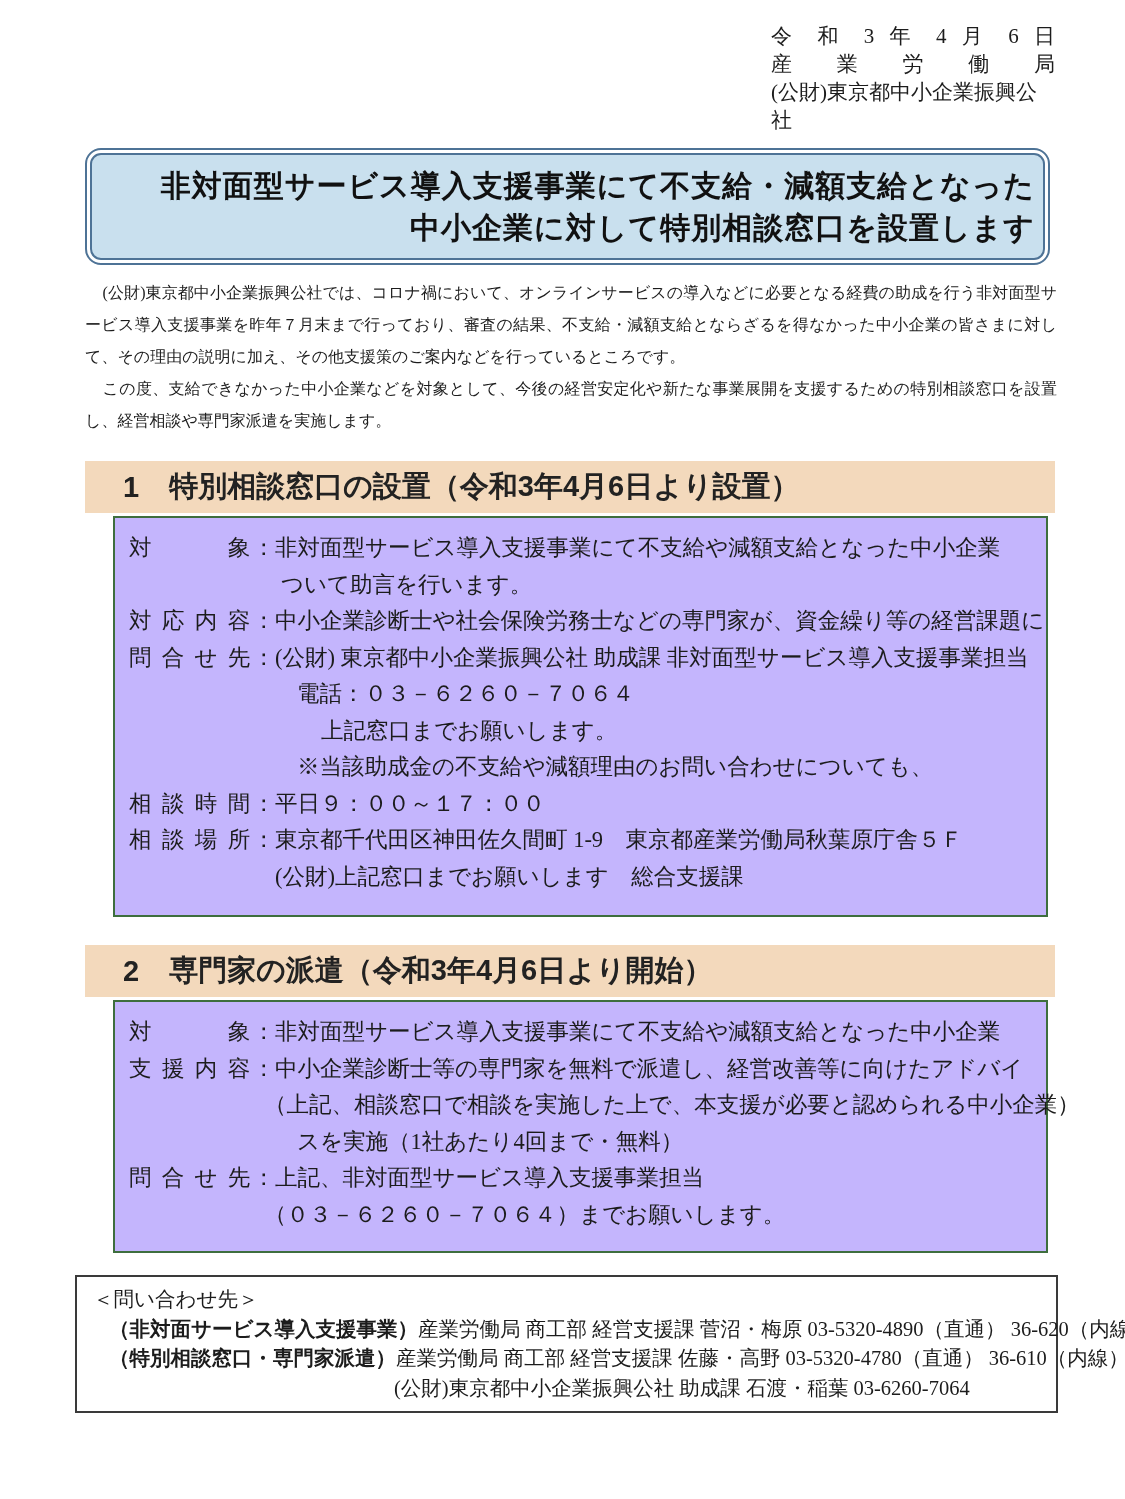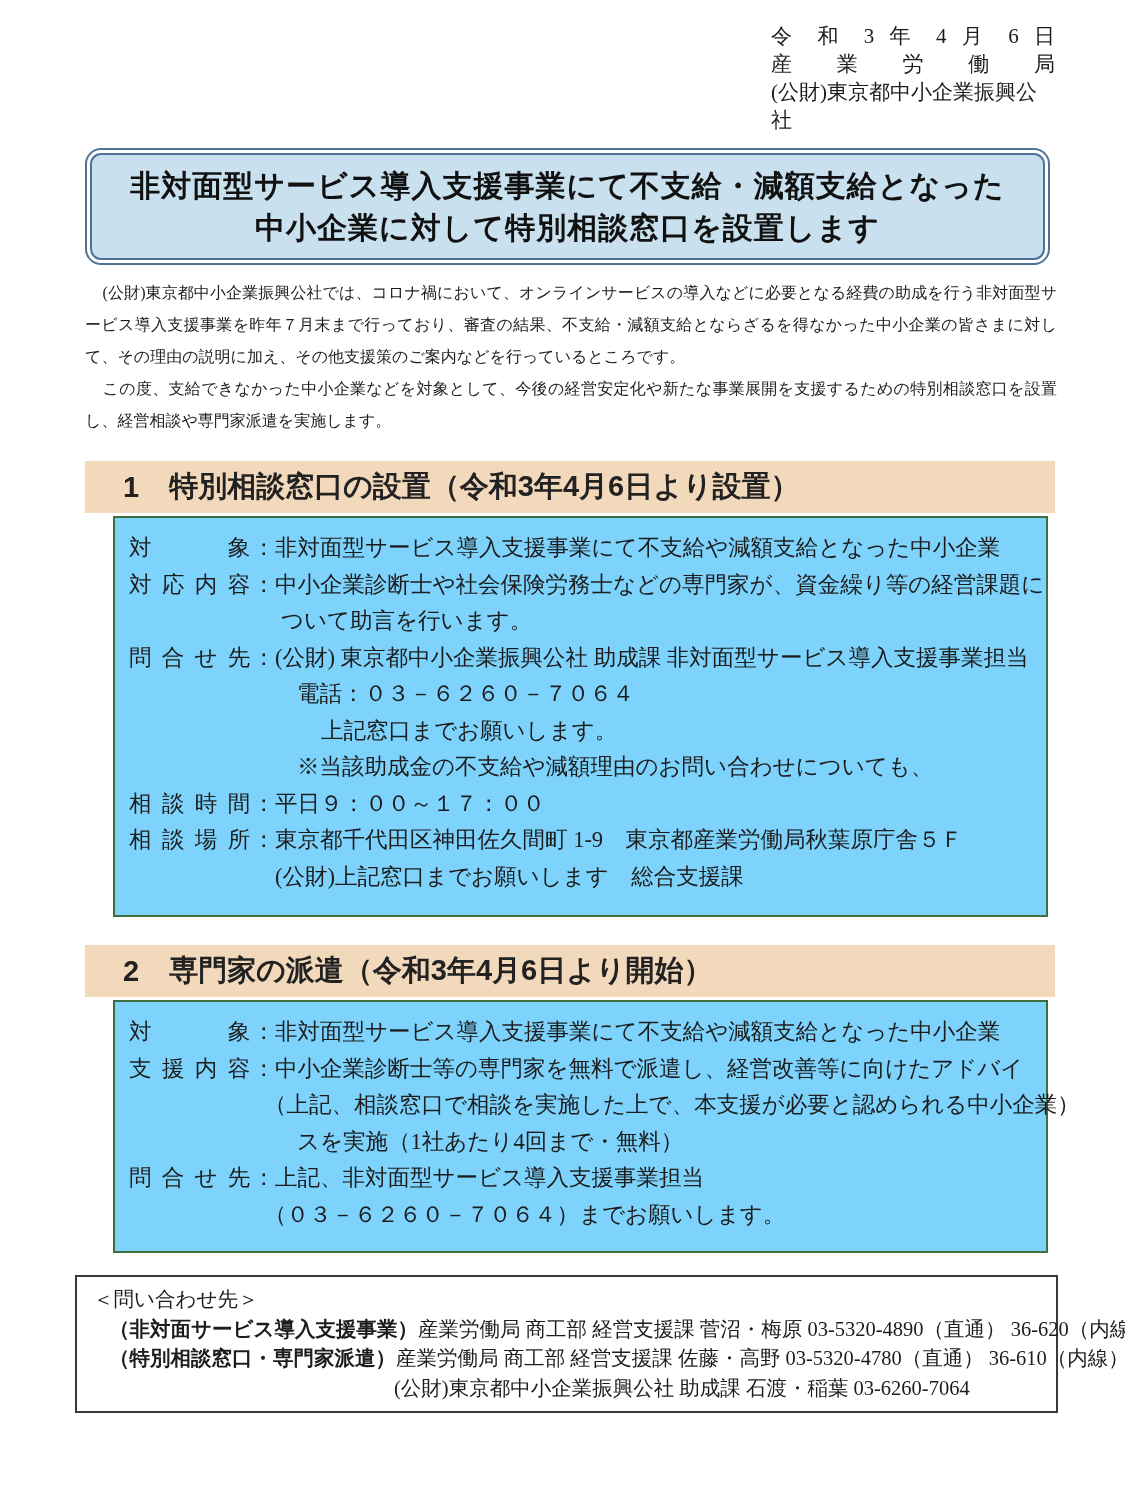--- a/index.html
+++ b/index.html
@@ -7,35 +7,35 @@
   body { width:1125px; font-family:"Liberation Serif","DejaVu Serif",serif; color:#1c1c1c; }
   .page { position:relative; width:1125px; height:1499px; overflow:hidden; background:#ffffff; }
 
   
   .doc-header { width:284px; margin:22px 70px 0 auto; font-size:21px; line-height:28px; color:#1c1c1c; }
   .jh { text-align:justify; text-align-last:justify; }
 
   
   .title-box { width:965px; margin:14px 75px 0 85px; border:2px solid #4e7396; border-radius:16px; padding:3px; background:#ffffff; }
   .title-inner { border:2px solid #4e7396; border-radius:11px; background:#c9e0ee; padding:10px 8px 9px 8px; text-align:center; }
-  .title-inner div { font-family:"Liberation Sans","DejaVu Sans",sans-serif; font-weight:bold; font-size:30px; line-height:42px; color:#111; letter-spacing:1px; }
+  .title-inner div { font-family:"Liberation Sans","DejaVu Sans",sans-serif; font-weight:bold; font-size:30px; line-height:42px; color:#111; letter-spacing:1px;text-align:right; }
 
   
   .intro { margin:12px 68px 0 85px; font-size:16px; line-height:32px; text-align:justify; }
   .intro p { text-indent:1.1em; }
 
   
   .sec-header { width:970px; margin:24px 70px 0 85px; height:52px; background:#f3d9bc;
                 display:flex; align-items:center; padding-left:38px;
                 font-family:"Liberation Sans","DejaVu Sans",sans-serif; font-weight:bold; font-size:29px; color:#222; }
   .sec-header .sec-no { margin-right:30px; }
   .sec-header2 { margin-top:28px; }
 
   
-  .sec-box { width:935px; margin:3px 77px 0 113px; border:2px solid #3e6e3e; background:#7dd3fc;
+  .sec-box { width:935px; margin:3px 77px 0 113px; border:2px solid #3e6e3e; background:#c4b5fd;
              padding:12px 16px 20px 14px; font-size:22.5px; line-height:36.5px; }
   .sec-box2 { padding-bottom:18px; }
   .kv { display:flex; }
   .kl { flex:0 0 146px; white-space:nowrap; text-align:justify; text-align-last:justify; overflow:visible; }
   .kt { flex:1; white-space:nowrap; }
   .ind-a { margin-left:6px; }
   .ind-b { margin-left:22px; }
   .ind-c { margin-left:46px; }
   .ind-p { margin-left:-11px; }
 
@@ -74,26 +74,26 @@
     <span class="sec-no">1</span>
     <span>特別相談窓口の設置（令和3年4月6日より設置）</span>
   </div>
 
   <div class="sec-box">
     <div class="kv">
       <span class="kl">対　　　象：</span>
       <span class="kt">非対面型サービス導入支援事業にて不支給や減額支給となった中小企業</span>
     </div>
     <div class="kv">
+      <span class="kl"></span>
+      <span class="kt ind-a">ついて助言を行います。</span>
+    </div>
+    <div class="kv">
       <span class="kl">対 応 内 容：</span>
       <span class="kt">中小企業診断士や社会保険労務士などの専門家が、資金繰り等の経営課題に</span>
-    </div>
-    <div class="kv">
-      <span class="kl"></span>
-      <span class="kt ind-a">ついて助言を行います。</span>
     </div>
     <div class="kv">
       <span class="kl">問 合 せ 先：</span>
       <span class="kt">(公財) 東京都中小企業振興公社 助成課 非対面型サービス導入支援事業担当</span>
     </div>
     <div class="kv">
       <span class="kl"></span>
       <span class="kt ind-b">電話：０３－６２６０－７０６４</span>
     </div>
     <div class="kv">

